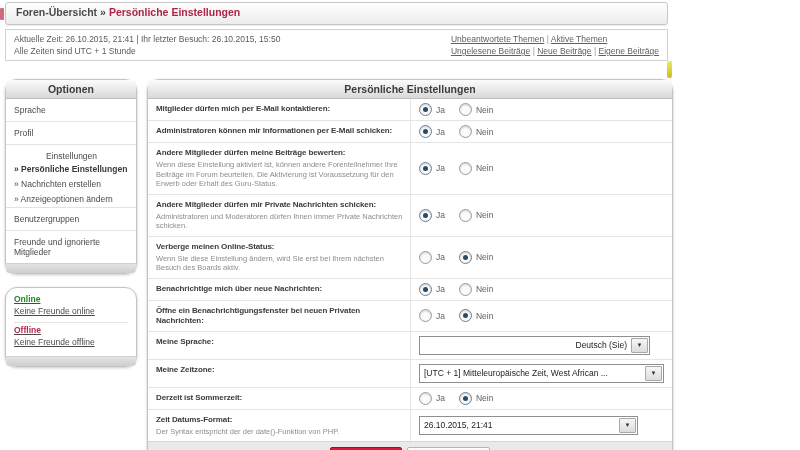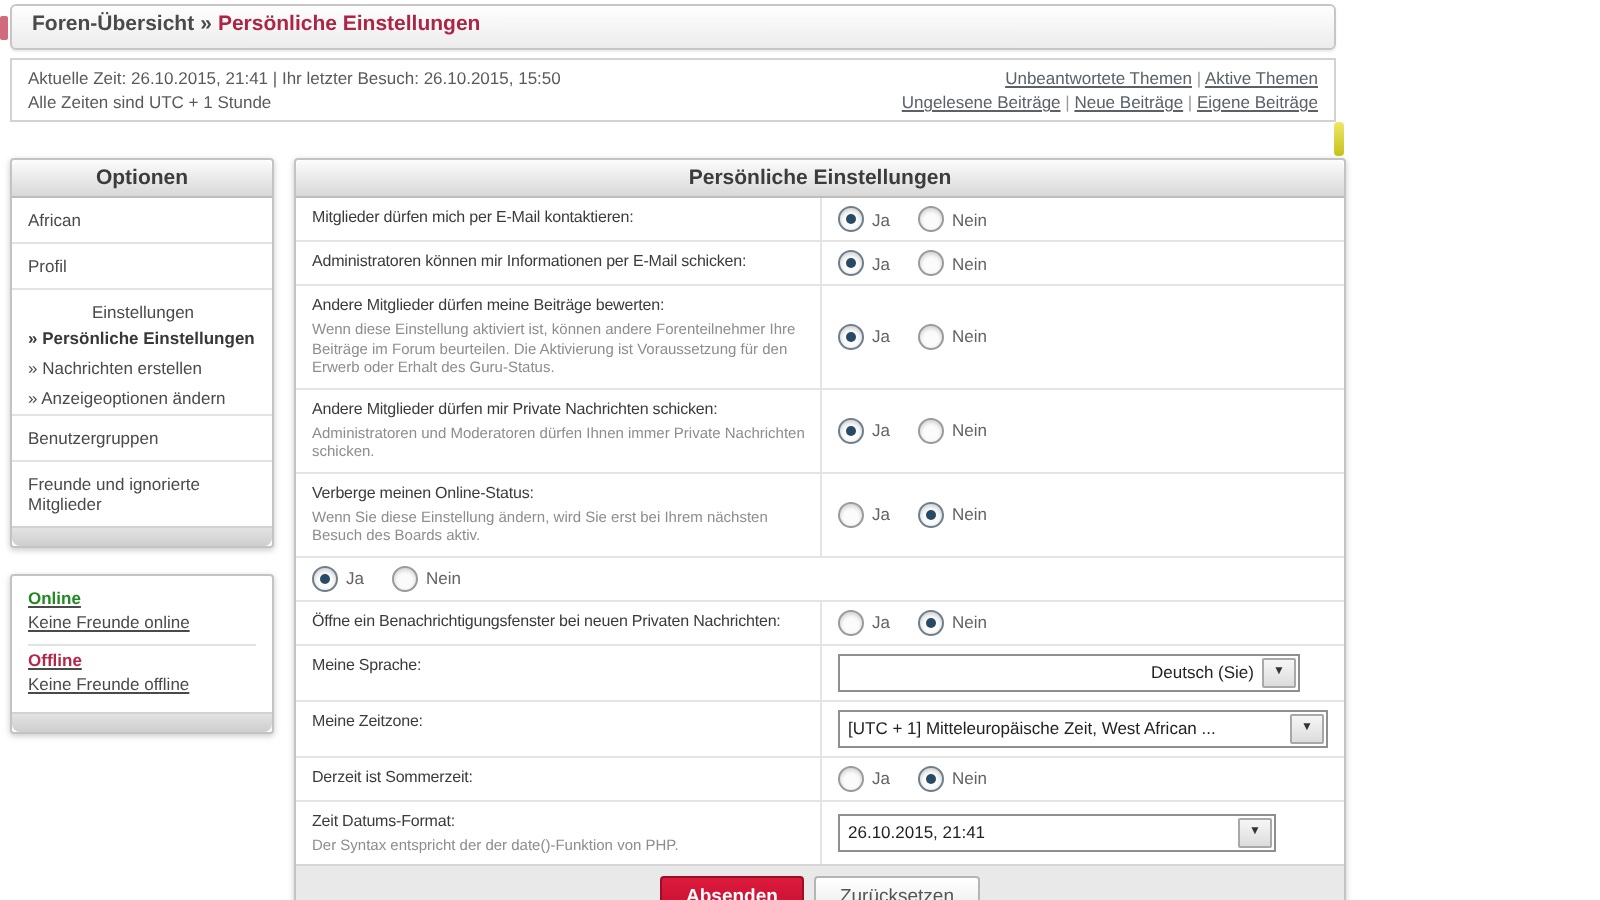--- a/index.html
+++ b/index.html
@@ -19,28 +19,28 @@
   .red-tick{position:absolute;left:-5px;top:8px;width:4px;height:12px;background:#cf6b7c;border-radius:1px;}
   .bc-current{color:#ad2545;}
   .bc-sep{margin:0 3px;}
 
   
   .infobar{
     margin-top:4px;border:1px solid #d2d2d2;background:#fff;
     padding:3px 8px;display:flex;justify-content:space-between;align-items:flex-start;
     font-size:8.5px;color:#5a5a5a;line-height:12px;gap:24px;
   }
-  .info-right{text-align:right;margin-left:40px;}
+  .info-right{text-align:left;margin-left:40px;}
   .ilink{text-decoration:underline;color:#5a6168;cursor:pointer;}
   .lsep{color:#999;}
 
   
   .content{display:flex;gap:10px;margin-top:18px;align-items:flex-start;}
   .panel{
-    border:1px solid #c3c3c3;border-radius:2px;background:#fff;
+    border:1px solid #c3c3c3;border-radius:12px;background:#fff;
     box-shadow:0 1px 3px rgba(0,0,0,.22);
   }
   .panel-head{
     padding:3px 4px;text-align:center;font-weight:bold;font-size:10.5px;color:#3c3c3c;
     background:linear-gradient(#fcfcfc,#d8d8d8);border-bottom:1px solid #bdbdbd;
     border-radius:4px 4px 0 0;
   }
   .panel-foot{height:9px;background:linear-gradient(#e3e3e3,#cecece);border-top:1px solid #d2d2d2;border-radius:0 0 4px 4px;}
 
   
@@ -55,21 +55,21 @@
   .friends-body{font-size:8.5px;padding:4px 8px 6px;color:#4a4a4a;text-decoration:underline;}
   .f-online{color:#1f8a1f;font-weight:bold;padding-top:2px;}
   .f-offline{color:#b5274a;font-weight:bold;padding-top:2px;border-top:1px solid #e3e3e3;margin-top:3px;}
   .f-text{padding:2px 0 3px;}
 
   
   .main-panel{flex:1;}
   .srow{display:flex;}
   .srow + .srow{border-top:1px solid #e4e4e4;}
   .scell-label{width:250px;flex:none;padding:5px 4px 5px 8px;border-right:1px solid #e4e4e4;}
-  .slabel{font-weight:normal;font-size:8px;letter-spacing:-0.1px;color:#3b3b3b;line-height:10px;}
+  .slabel{font-weight:bold;font-size:8px;letter-spacing:-0.1px;color:#3b3b3b;line-height:10px;}
   .snote{font-size:7.5px;color:#8d8d8d;line-height:9.5px;margin-top:2px;}
   .scell-control{flex:1;padding:4px 8px;display:flex;align-items:center;}
   .ropt{display:inline-flex;align-items:center;margin-right:14px;font-size:8.5px;color:#636363;}
   .radio{
     width:11px;height:11px;border-radius:50%;border:1px solid #9a9a9a;background:#fbfbfb;
     box-shadow:inset 0 1px 2px rgba(0,0,0,.18);display:inline-flex;align-items:center;justify-content:center;
     margin-right:4px;cursor:pointer;flex:none;
   }
   .radio.checked{border-color:#6f7f8d;}
   .radio .dot{width:5px;height:5px;border-radius:50%;background:#274a66;}
@@ -114,21 +114,21 @@
       <div id="links-row1"><span class="ilink">Unbeantwortete Themen</span><span class="lsep"> | </span><span class="ilink">Aktive Themen</span></div>
       <div id="links-row2"><span class="ilink">Ungelesene Beiträge</span><span class="lsep"> | </span><span class="ilink">Neue Beiträge</span><span class="lsep"> | </span><span class="ilink">Eigene Beiträge</span></div>
     </div>
   </div>
 
   <div class="content">
     <div class="sidebar">
       <div class="panel">
         <div class="panel-head">Optionen</div>
         <div id="options-list">
-            <div class="opt-link divider">African</div>
+            <div class="opt-link divider">Sprache</div>
             <div class="opt-link divider">Profil</div>
             <div class="opt-header">Einstellungen</div>
             <div class="opt-link sub active">» Persönliche Einstellungen</div>
             <div class="opt-link sub">» Nachrichten erstellen</div>
             <div class="opt-link sub divider">» Anzeigeoptionen ändern</div>
             <div class="opt-link divider">Benutzergruppen</div>
             <div class="opt-link">Freunde und ignorierte Mitglieder</div>
           </div>
         <div class="panel-foot"></div>
       </div>
@@ -228,20 +228,23 @@
               </span>
               <span class="ropt">
                 <span class="radio checked">
                   <span class="dot"></span>
                 </span>
                 <span class="rlabel">Nein</span>
               </span>
             </div>
           </div>
           <div class="srow">
+            <div class="scell-label">
+              <div class="slabel">Benachrichtige mich über neue Nachrichten:</div>
+            </div>
             <div class="scell-control">
               <span class="ropt">
                 <span class="radio checked">
                   <span class="dot"></span>
                 </span>
                 <span class="rlabel">Ja</span>
               </span>
               <span class="ropt">
                 <span class="radio"></span>
                 <span class="rlabel">Nein</span>

